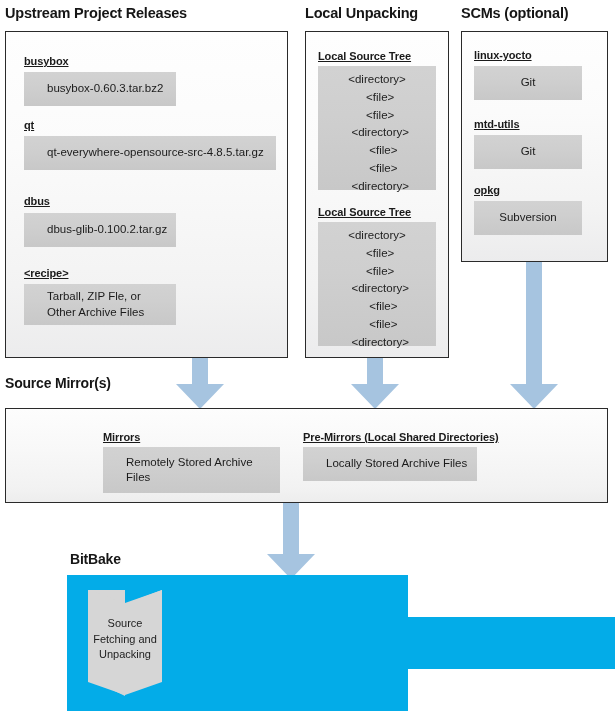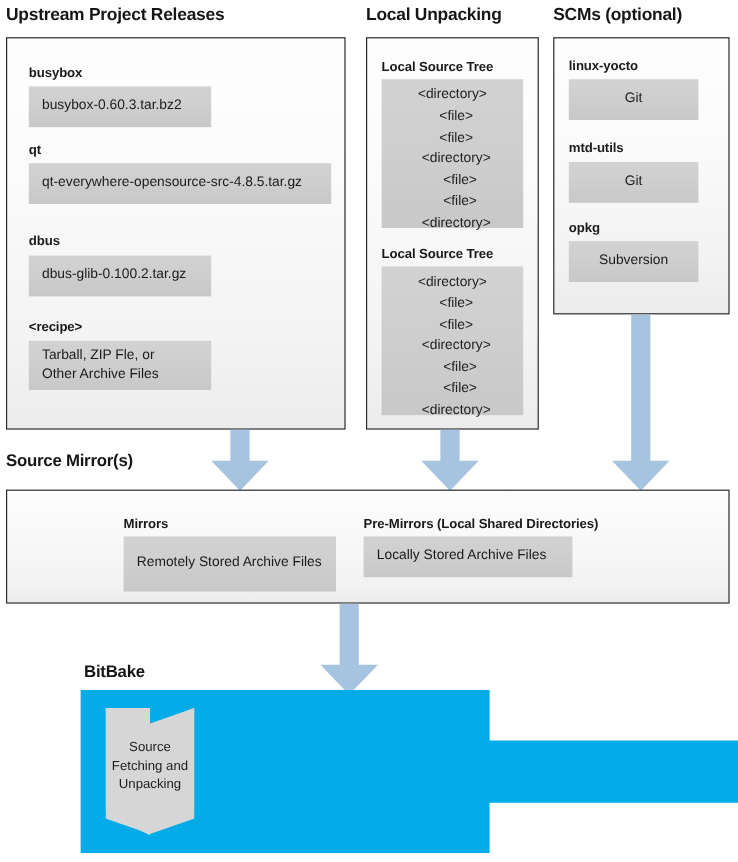--- a/index.html
+++ b/index.html
@@ -26,33 +26,33 @@
     border:1px solid #2a2a2a;
     box-sizing:border-box;
   }
   .panel.wide{
     background:linear-gradient(to bottom,#fdfdfd 0%,#f8f8f8 45%,#f2f2f2 85%,#ededed 100%);
   }
 
   
   .grp-label{
     font-size:11px;font-weight:bold;color:#1a1a1a;
-    letter-spacing:-0.1px;white-space:nowrap;line-height:1;
+    letter-spacing:-0.1px;white-space:nowrap;line-height:1;text-decoration:underline;
   }
   .grp-label.sm{font-size:11px;}
 
   
   .gbox{
     background:linear-gradient(to bottom,#d2d2d2 0%,#cfcfcf 40%,#c8c8c8 100%);
     box-sizing:border-box;
     display:flex;align-items:center;
     font-size:11.5px;color:#1b1b1b;
     line-height:1.32;
   }
-  .gbox.left{justify-content:flex-start;padding-left:11px;}
+  .gbox.left{justify-content:flex-start;padding-left:23px;}
   .gbox.center{justify-content:center;text-align:left;}
   .gbox.tree{
     display:block;padding-top:5px;text-align:center;
     font-size:11.5px;color:#222;line-height:1.55;
   }
   .gbox .ln{display:block;white-space:pre;}
 
   
   .arrow{fill:#a6c4e0;}
 

